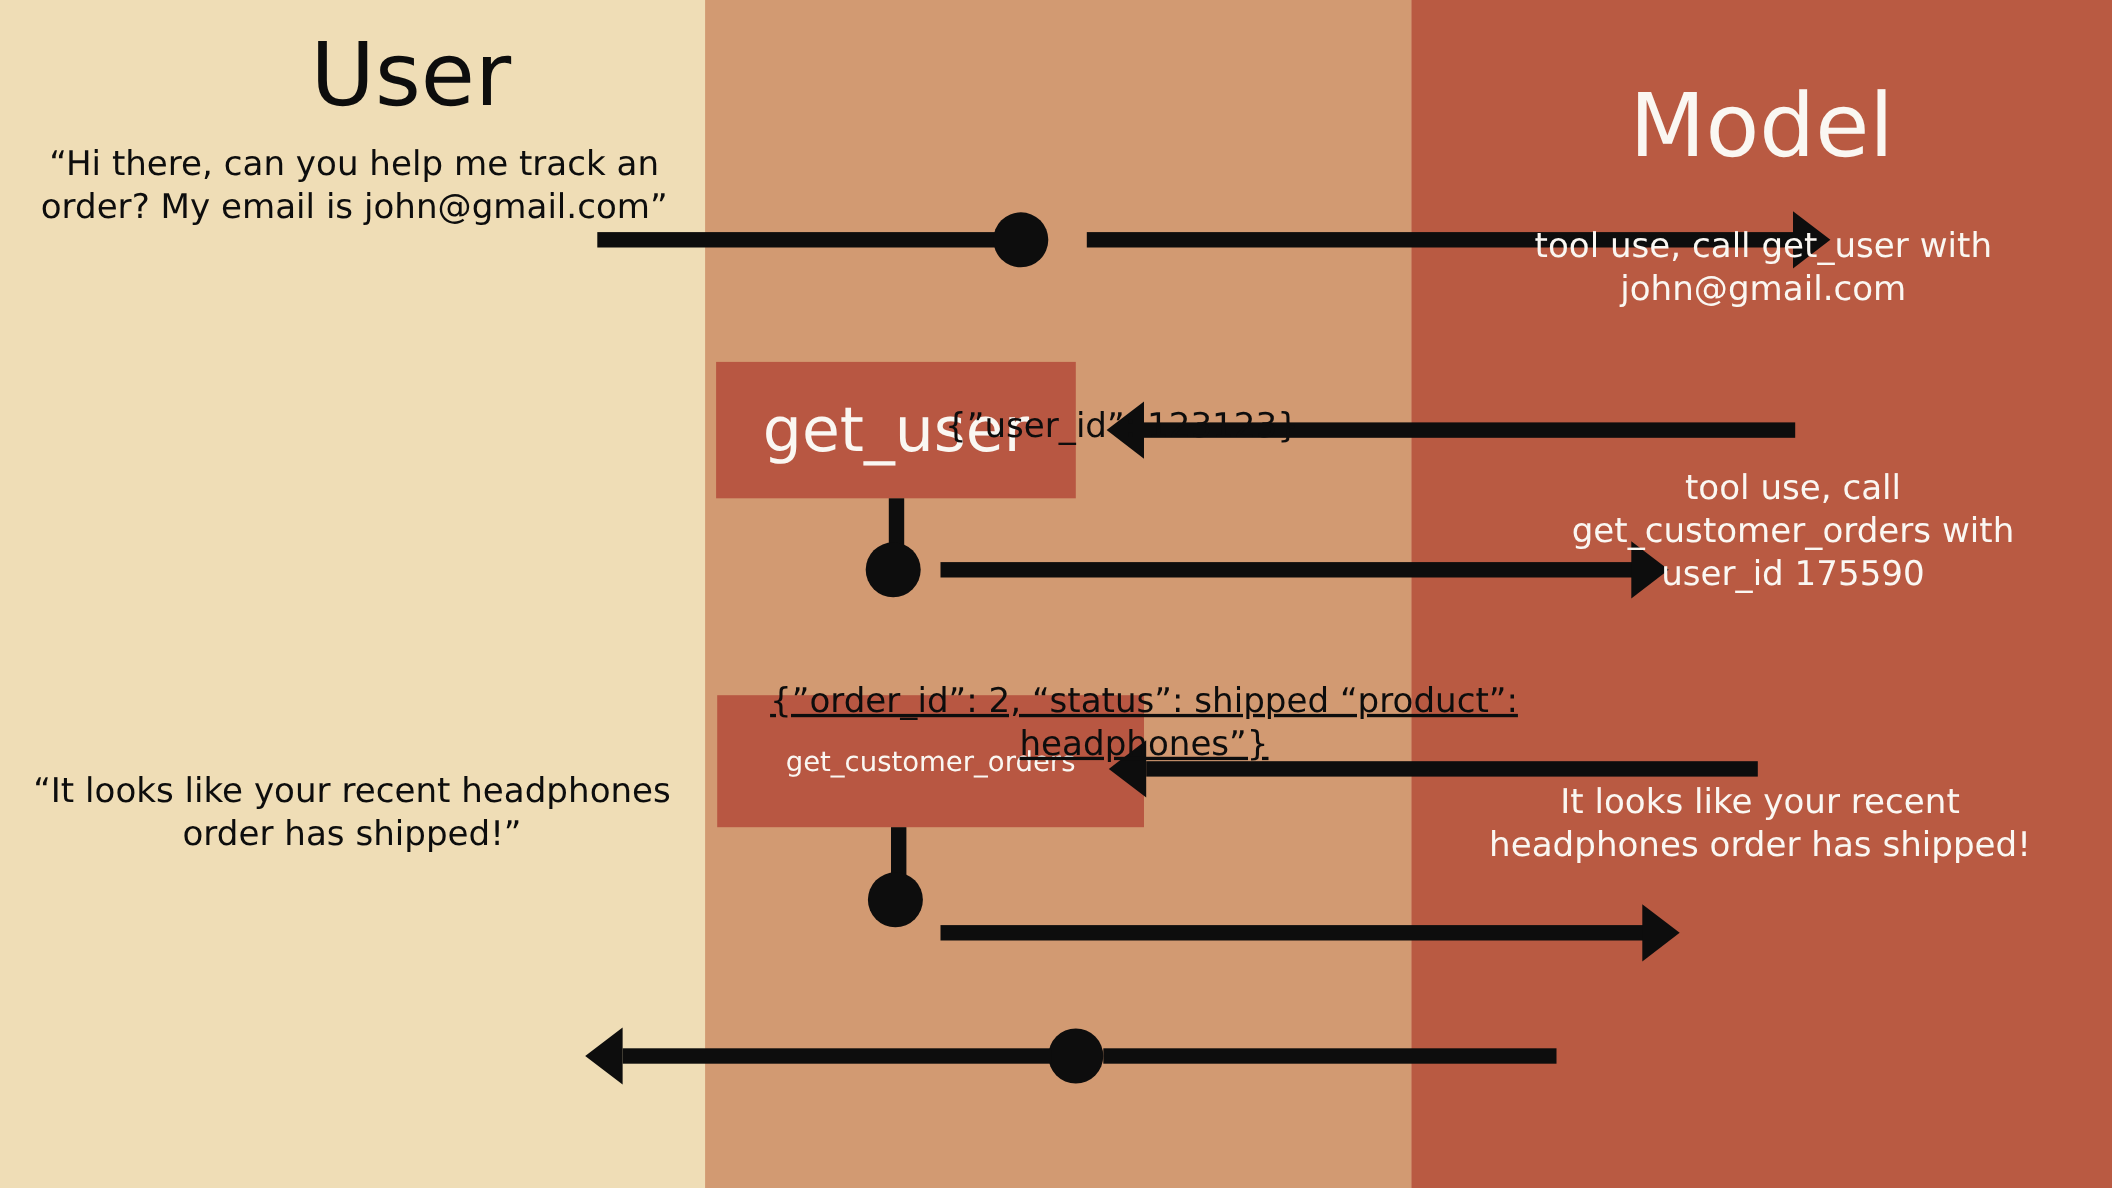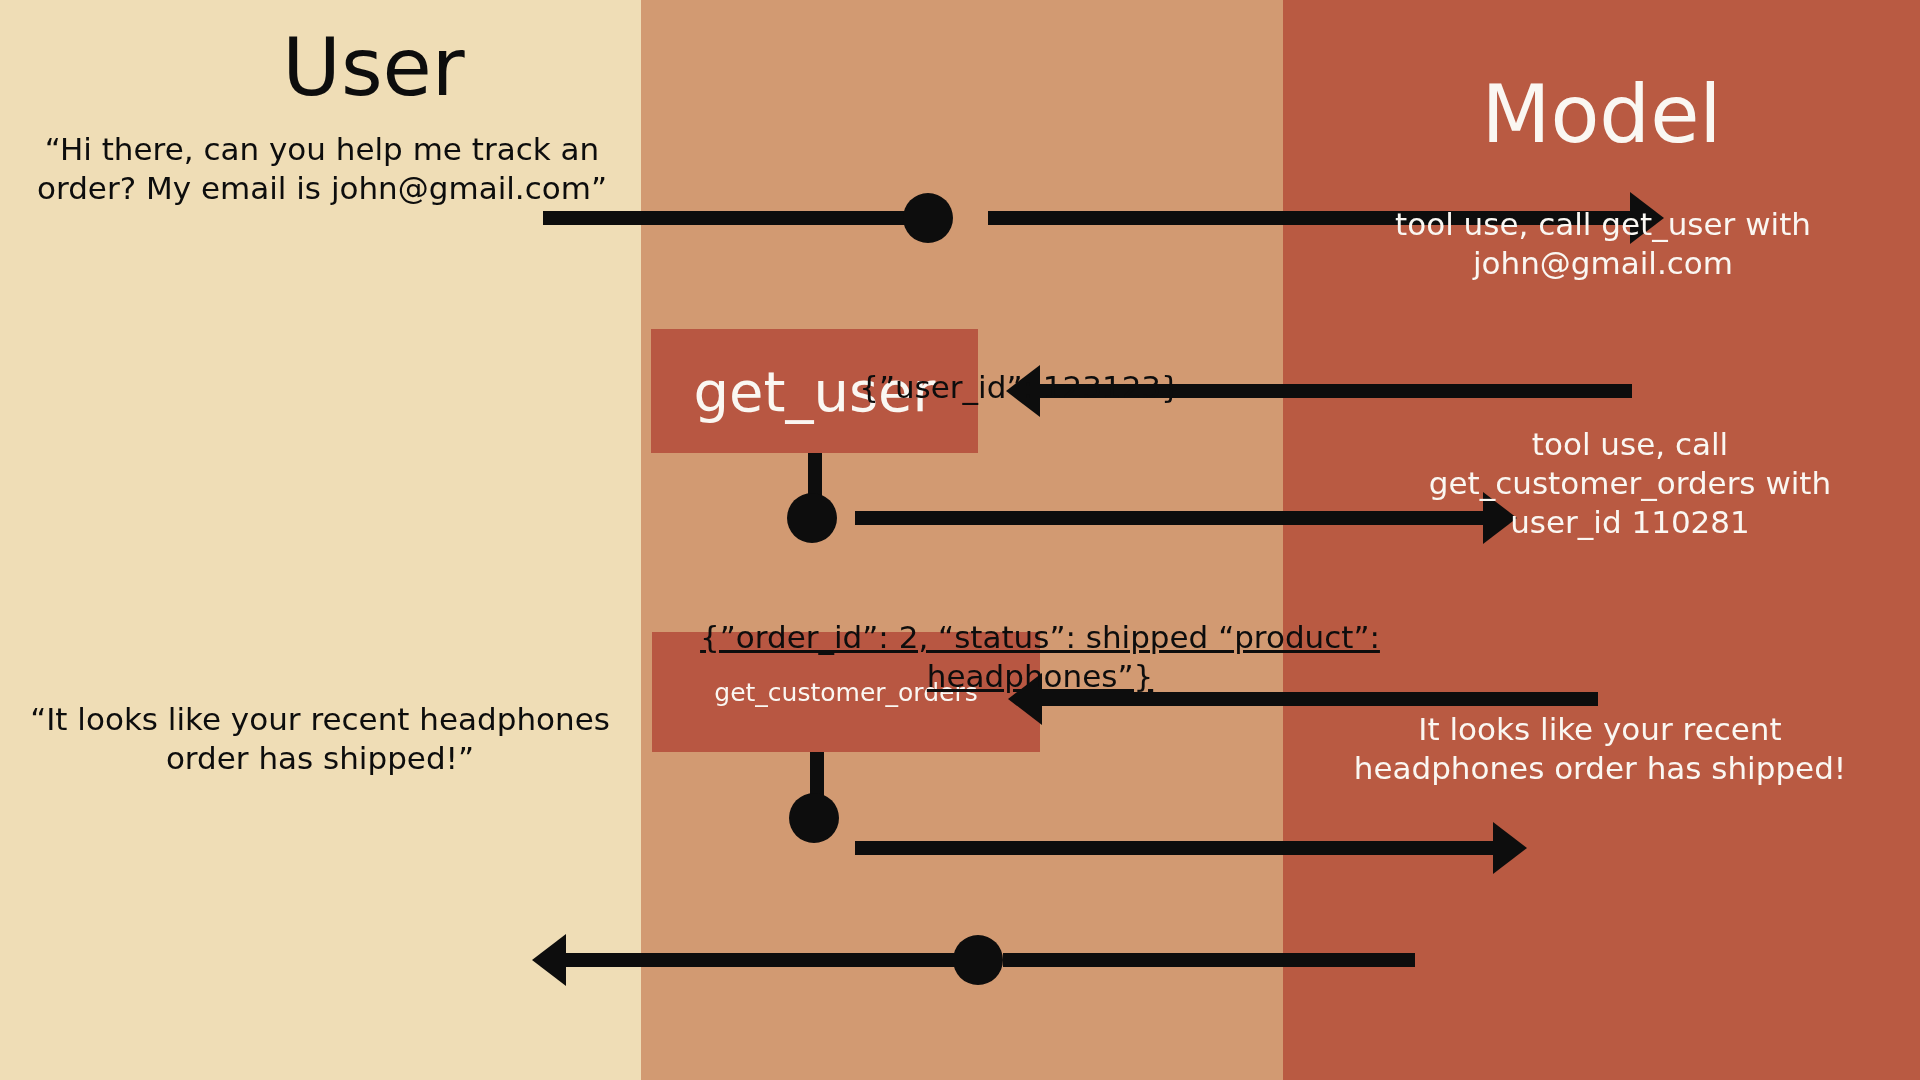--- a/index.html
+++ b/index.html
@@ -96,21 +96,21 @@
   <div class="line hline" style="left:1040px;top:384px;width:592px;"></div>
   <div class="arrowhead arrow-left" style="left:1006px;top:365px;"></div>
 
   <div class="line vline" style="left:808px;top:453px;width:14px;height:70px;"></div>
   <div class="dot" style="left:787px;top:493px;"></div>
   <div class="line hline" style="left:855px;top:511px;width:630px;"></div>
   <div class="arrowhead arrow-right" style="left:1483px;top:492px;"></div>
 
   <div class="msg dark" id="msg-json-1">{”user_id”: 123123}</div>
 
-  <div class="msg light" id="msg-model-2">tool use, call get_customer_orders with user_id 110281</div>
+  <div class="msg light" id="msg-model-2">tool use, call get_customer_orders with user_id 175590</div>
 
   <div class="tool-box" id="tool-get-orders">get_customer_orders</div>
   <div class="line hline" style="left:1042px;top:692px;width:556px;"></div>
   <div class="arrowhead arrow-left" style="left:1008px;top:673px;"></div>
 
   <div class="line vline" style="left:810px;top:752px;width:14px;height:70px;"></div>
   <div class="dot" style="left:789px;top:793px;"></div>
   <div class="line hline" style="left:855px;top:841px;width:640px;"></div>
   <div class="arrowhead arrow-right" style="left:1493px;top:822px;"></div>
 

